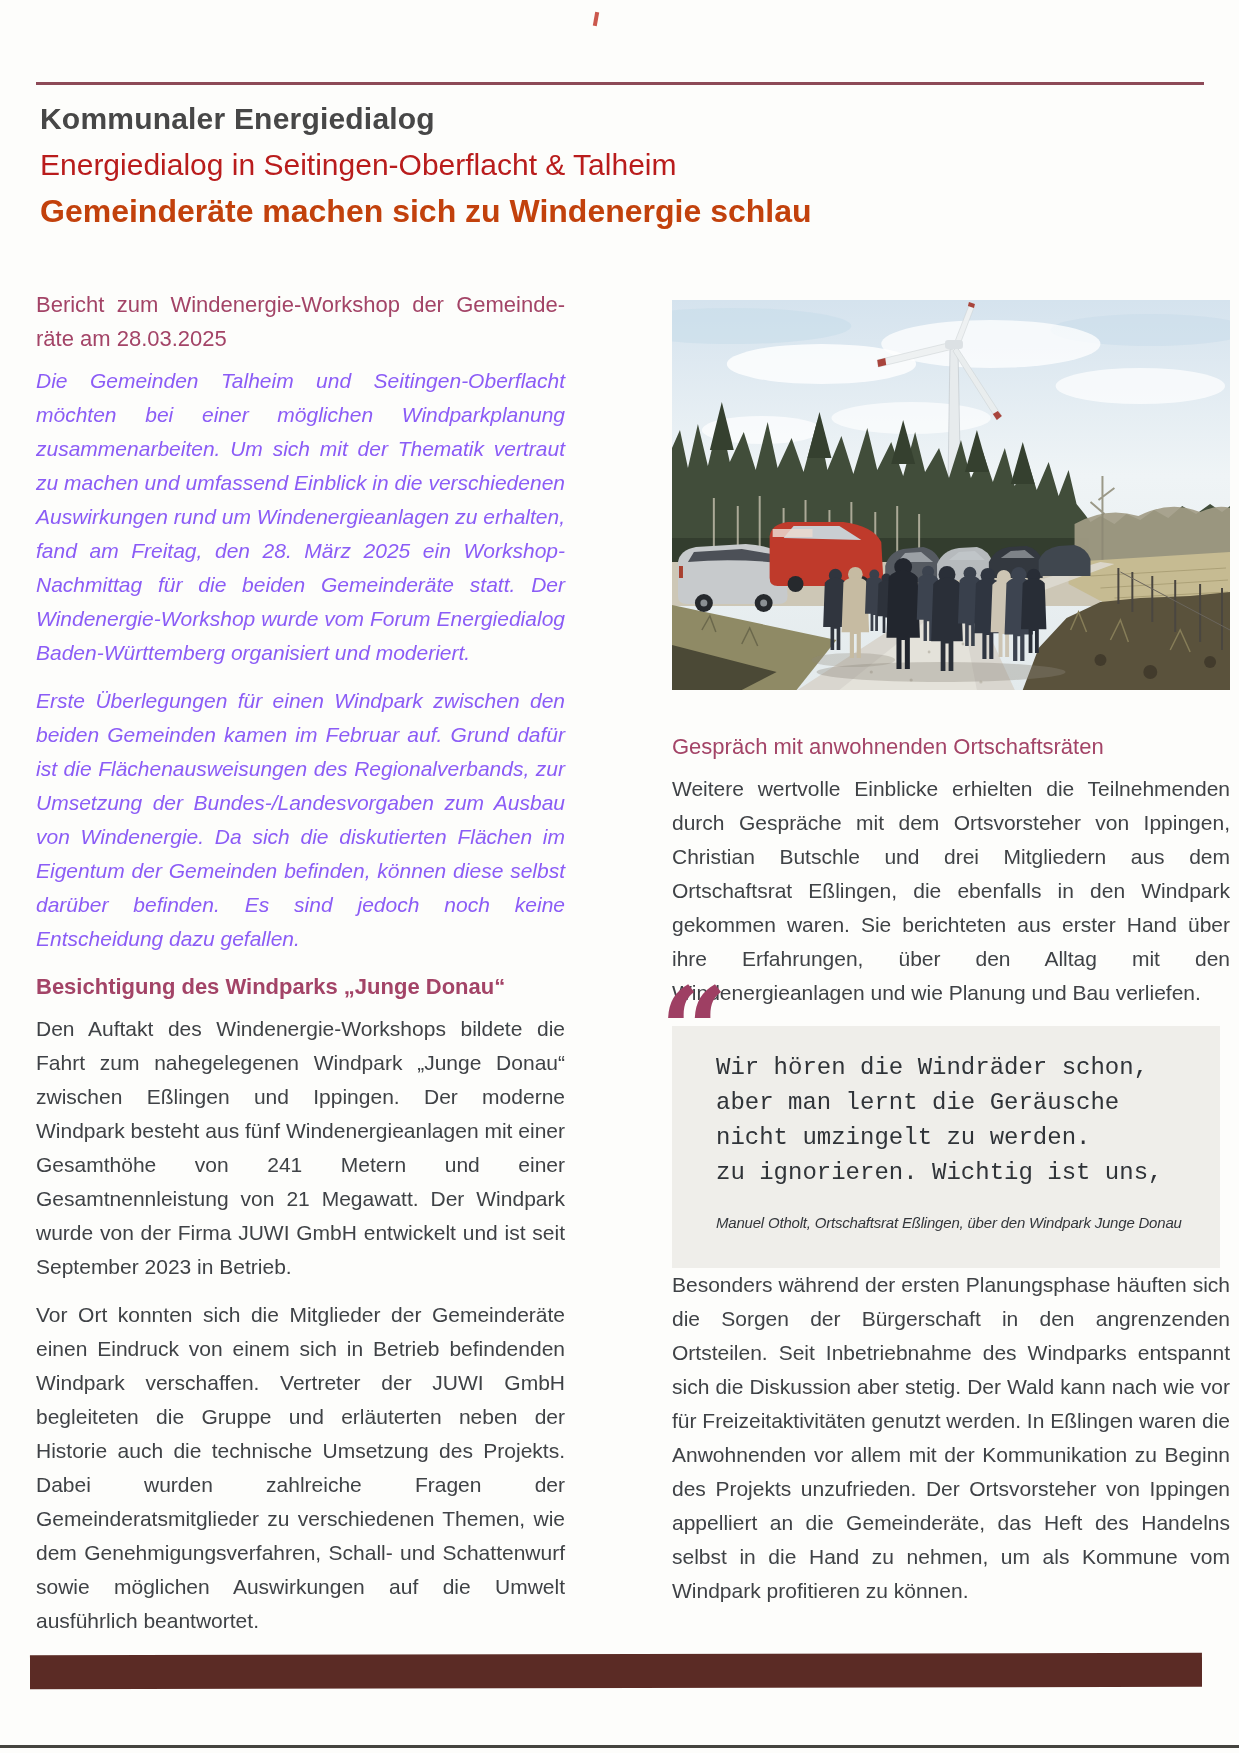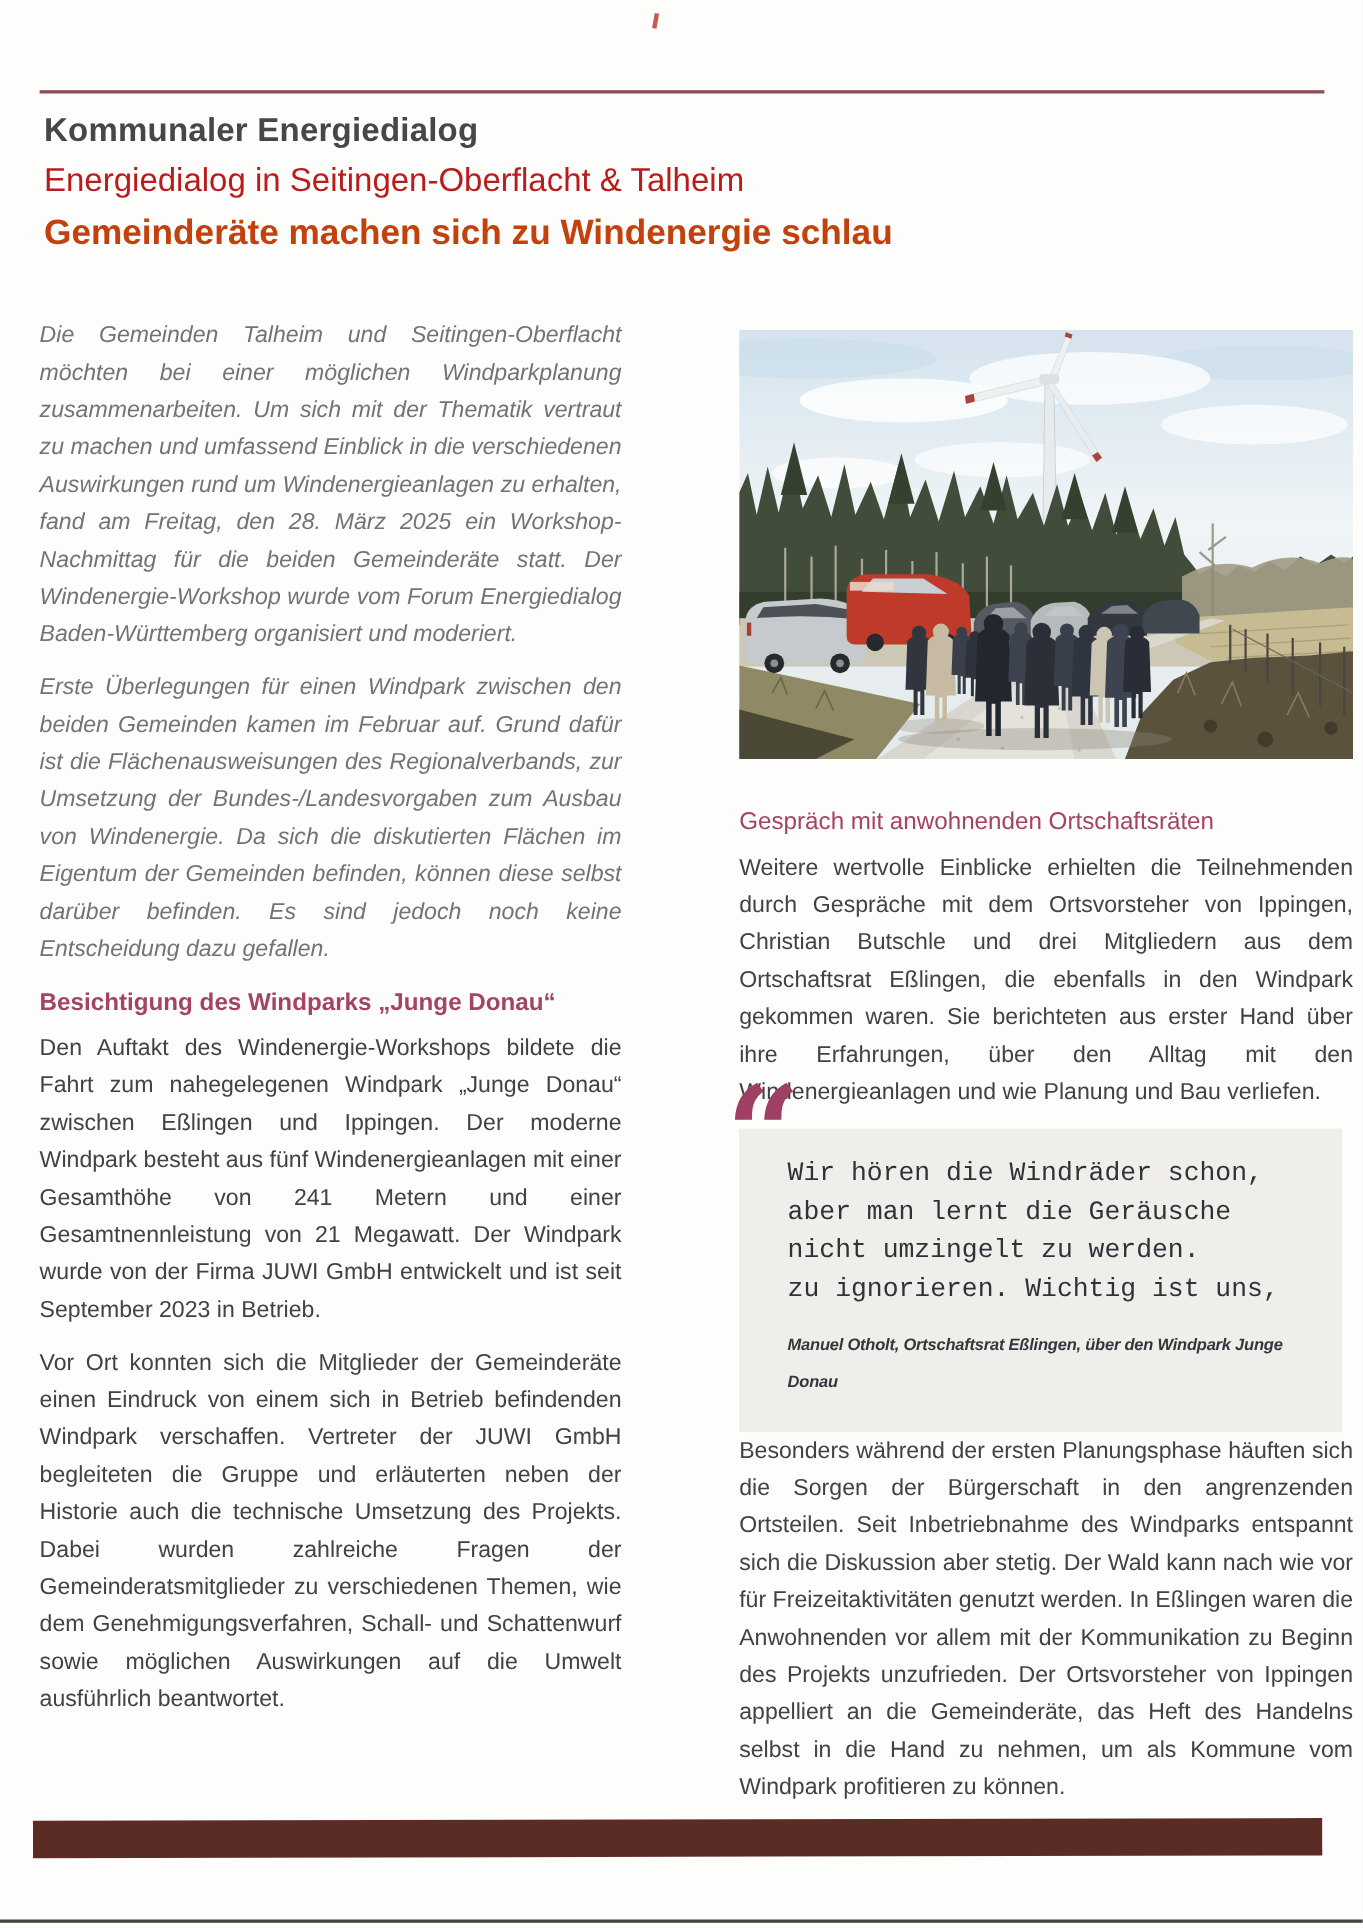--- a/index.html
+++ b/index.html
@@ -15,39 +15,39 @@
   .h1{font-size:30px;font-weight:bold;color:#474747;line-height:46px;letter-spacing:.2px;}
   .h2{font-size:30px;font-weight:400;color:#b91c1c;line-height:46px;}
   .h3{font-size:32px;font-weight:bold;color:#c2410c;line-height:47px;}
   
   .col{position:absolute;font-size:21px;line-height:34px;text-align:justify;}
   .col-left{left:36px;top:288px;width:529px;}
   .col-right{left:672px;top:300px;width:558px;}
   .subhead{color:#a34467;font-size:22px;line-height:34px;font-weight:400;text-align:left;margin:0 0 8px 0;}
   .subhead .jline{text-align:justify;text-align-last:justify;}
   .col p{margin:0 0 14px 0;}
-  .italic{font-style:italic;color:#737373;}
+  .italic{font-style:italic;color:#8b5cf6;}
   .gap-top{font-weight:bold;}
   
   .photo{margin:0 0 40px 0;width:558px;height:390px;line-height:0;}
   .photo svg{display:block;}
   
   .quote-wrap{position:relative;margin:16px 10px 0 0;}
   .quote-mark{
     position:absolute;left:-12px;top:-54px;
     font-family:"DejaVu Serif",serif;font-weight:bold;
     font-size:118px;line-height:118px;color:#9e3f63;pointer-events:none;
   }
   .quote-box{background:#efeeea;padding:24px 18px 28px 44px;}
   .quote-line{
     font-family:"Liberation Mono","DejaVu Sans Mono",monospace;
     font-size:24px;line-height:35px;color:#2f3338;text-align:left;white-space:nowrap;
   }
   .quote-attribution{
-    margin-top:16px;font-size:15px;font-weight:bold;font-style:italic;
+    margin-top:16px;font-size:15px;font-weight:normal;font-style:italic;
     color:#33363b;text-align:left;letter-spacing:-.2px;
   }
   .closing{margin-top:58px;}
   
   .footer-bar{position:absolute;left:30px;top:1654px;width:1172px;height:34px;background:#5b2b25;transform:rotate(-.12deg);}
   .bottom-edge{position:absolute;left:0;top:1745px;width:1239px;height:3px;background:#45443f;}
 </style>
 </head>
 <body>
 
@@ -56,20 +56,24 @@
   <div class="scan-mark"></div>
   <div class="top-rule"></div>
 
   <div class="header">
     <div class="h1">Kommunaler Energiedialog</div>
     <div class="h2">Energiedialog in Seitingen-Oberflacht &amp; Talheim</div>
     <div class="h3">Gemeinderäte machen sich zu Windenergie schlau</div>
   </div>
 
   <div class="col col-left">
+    <div class="subhead">
+      <div class="jline">Bericht zum Windenergie-Workshop der Gemeinde-</div>
+      <div>räte am 28.03.2025</div>
+    </div>
     <p class="italic">Die Gemeinden Talheim und Seitingen-Oberflacht möchten bei einer möglichen Windparkplanung zusammenarbeiten. Um sich mit der Thematik vertraut zu machen und umfassend Einblick in die verschiedenen Auswirkungen rund um Windenergieanlagen zu erhalten, fand am Freitag, den 28. März 2025 ein Workshop-Nachmittag für die beiden Gemeinderäte statt. Der Windenergie-Workshop wurde vom Forum Energiedialog Baden-Württemberg organisiert und moderiert.</p>
     <p class="italic">Erste Überlegungen für einen Windpark zwischen den beiden Gemeinden kamen im Februar auf. Grund dafür ist die Flächenausweisungen des Regionalverbands, zur Umsetzung der Bundes-/Landesvorgaben zum Ausbau von Windenergie. Da sich die diskutierten Flächen im Eigentum der Gemeinden befinden, können diese selbst darüber befinden. Es sind jedoch noch keine Entscheidung dazu gefallen.</p>
 
     <div class="subhead gap-top">Besichtigung des Windparks „Junge Donau“</div>
     <p>Den Auftakt des Windenergie-Workshops bildete die Fahrt zum nahegelegenen Windpark „Junge Donau“ zwischen Eßlingen und Ippingen. Der moderne Windpark besteht aus fünf Windenergieanlagen mit einer Gesamthöhe von 241 Metern und einer Gesamtnennleistung von 21 Megawatt. Der Windpark wurde von der Firma JUWI GmbH entwickelt und ist seit September 2023 in Betrieb.</p>
     <p>Vor Ort konnten sich die Mitglieder der Gemeinderäte einen Eindruck von einem sich in Betrieb befindenden Windpark verschaffen. Vertreter der JUWI GmbH begleiteten die Gruppe und erläuterten neben der Historie auch die technische Umsetzung des Projekts. Dabei wurden zahlreiche Fragen der Gemeinderatsmitglieder zu verschiedenen Themen, wie dem Genehmigungsverfahren, Schall- und Schattenwurf sowie möglichen Auswirkungen auf die Umwelt ausführlich beantwortet.</p>
   </div>
 
   <div class="col col-right">
 

